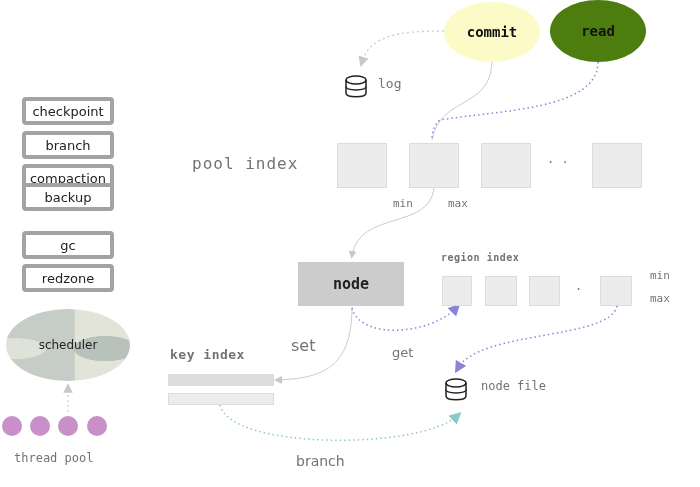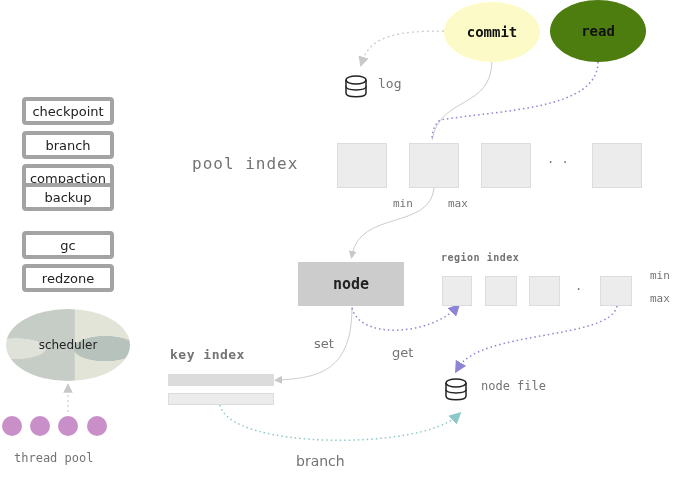--- a/index.html
+++ b/index.html
@@ -105,21 +105,21 @@
 <div class="cell" style="left:529px; top:276px; width:31px; height:30px;"></div>
 <div class="label mono" style="left:575px; top:282px; font-size:12px;">·</div>
 <div class="cell" style="left:600px; top:276px; width:32px; height:30px;"></div>
 <div class="label mono" style="left:650px; top:269px; font-size:11px;">min</div>
 <div class="label mono" style="left:650px; top:292px; font-size:11px;">max</div>
 
 <div class="label mono" style="left:170px; top:347px; font-size:13px; font-weight:bold; letter-spacing:0.5px;text-align:right;">key index</div>
 <div class="abs" style="left:168px; top:374px; width:106px; height:12px; background:#dcdcdc;"></div>
 <div class="abs" style="left:168px; top:393px; width:106px; height:12px; background:#ececec; border:1px solid #dcdcdc; box-sizing:border-box;"></div>
 
-<div class="label sans" style="left:314px; top:336px; font-size:13px;text-align:center;">set</div>
+<div class="label sans" style="left:291px; top:336px; font-size:16px;text-align:center;">set</div>
 <div class="label sans" style="left:392px; top:345px; font-size:13px;">get</div>
 <div class="label sans" style="left:296px; top:453px; font-size:14px;">branch</div>
 
 <svg class="abs" style="left:444px; top:377px" width="26" height="26" viewBox="0 0 26 26">
   <ellipse cx="12" cy="6" rx="10" ry="4" fill="none" stroke="#222" stroke-width="1.5"></ellipse>
   <path d="M2,6 V19 C2,24 22,24 22,19 V6" fill="none" stroke="#222" stroke-width="1.5"></path>
   <path d="M2,12.5 C2,17 22,17 22,12.5" fill="none" stroke="#222" stroke-width="1.5"></path>
 </svg>
 <div class="label mono" style="left:481px; top:379px; font-size:12px;">node file</div>
 

